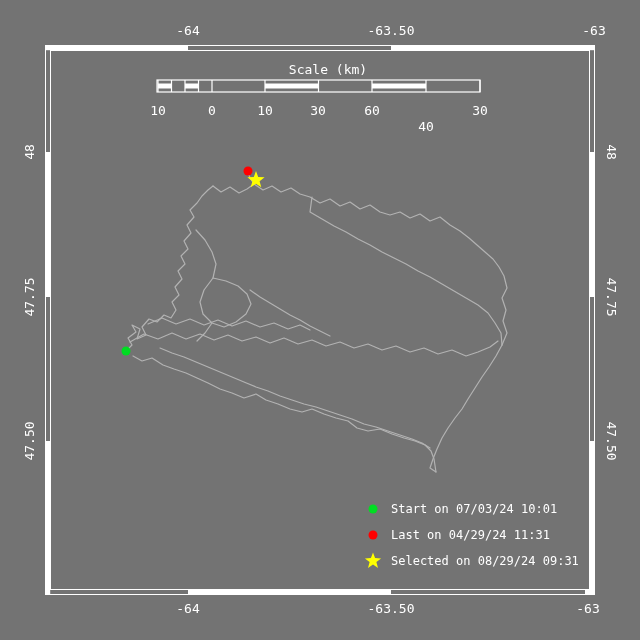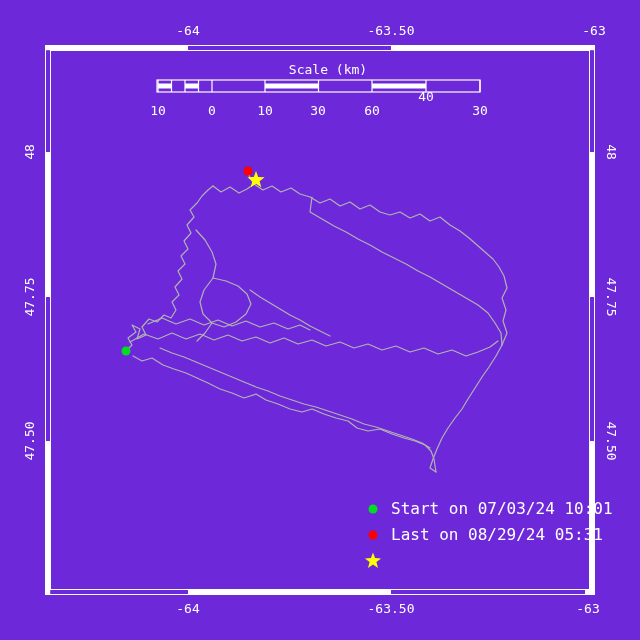--- a/index.html
+++ b/index.html
@@ -1,23 +1,23 @@
 <!DOCTYPE html>
 <html><head>
 <meta charset="utf-8">
 <style>
   html,body{margin:0;padding:0;background:#000;}
-  #stage{position:relative;width:640px;height:640px;background:#6d28d9;overflow:hidden;
+  #stage{position:relative;width:640px;height:640px;background:#737373;overflow:hidden;
          font-family:"DejaVu Sans Mono","Liberation Mono",monospace;}
   #plot-svg{position:absolute;left:0;top:0;}
   .lbl{position:absolute;color:#fff;white-space:nowrap;font-size:13px;line-height:1;}
   .c{transform:translate(-50%,-50%);}
   .rl{transform:translate(-50%,-50%) rotate(-90deg);}
   .rr{transform:translate(-50%,-50%) rotate(90deg);}
-  .ll{transform:translate(0,-50%);font-size:16px;}
+  .ll{transform:translate(0,-50%);font-size:12px;}
 </style>
 </head>
 <body>
 
 <div id="stage">
   <svg id="plot-svg" width="640" height="640" viewBox="0 0 640 640">
       <rect x="45.5" y="45.5" width="549" height="549" fill="none" stroke="#ffffff" stroke-width="1"></rect>
       <rect x="50.5" y="50.5" width="539" height="539" fill="none" stroke="#ffffff" stroke-width="1"></rect>
       <rect x="45" y="46" width="143" height="4.2" fill="#ffffff"></rect>
       <rect x="391" y="46" width="204" height="4.2" fill="#ffffff"></rect>
@@ -78,18 +78,19 @@
   <div class="lbl rr" style="left:611px;top:152px">48</div>
   <div class="lbl rr" style="left:611px;top:297px">47.75</div>
   <div class="lbl rr" style="left:611px;top:441px">47.50</div>
 
   <div class="lbl c" style="left:328px;top:69px">Scale (km)</div>
   <div class="lbl c" style="left:158px;top:110px">10</div>
   <div class="lbl c" style="left:212px;top:110px">0</div>
   <div class="lbl c" style="left:265px;top:110px">10</div>
   <div class="lbl c" style="left:318px;top:110px">30</div>
   <div class="lbl c" style="left:372px;top:110px">60</div>
-  <div class="lbl c" style="left:426px;top:96px">40</div>
+  <div class="lbl c" style="left:426px;top:126px">40</div>
   <div class="lbl c" style="left:480px;top:110px">30</div>
 
   <div class="lbl ll" style="left:391px;top:509px">Start on 07/03/24 10:01</div>
-  <div class="lbl ll" style="left:391px;top:535px">Last on 08/29/24 05:31</div>
+  <div class="lbl ll" style="left:391px;top:535px">Last on 04/29/24 11:31</div>
+  <div class="lbl ll" style="left:391px;top:561px">Selected on 08/29/24 09:31</div>
 </div>
 
 </body></html>

